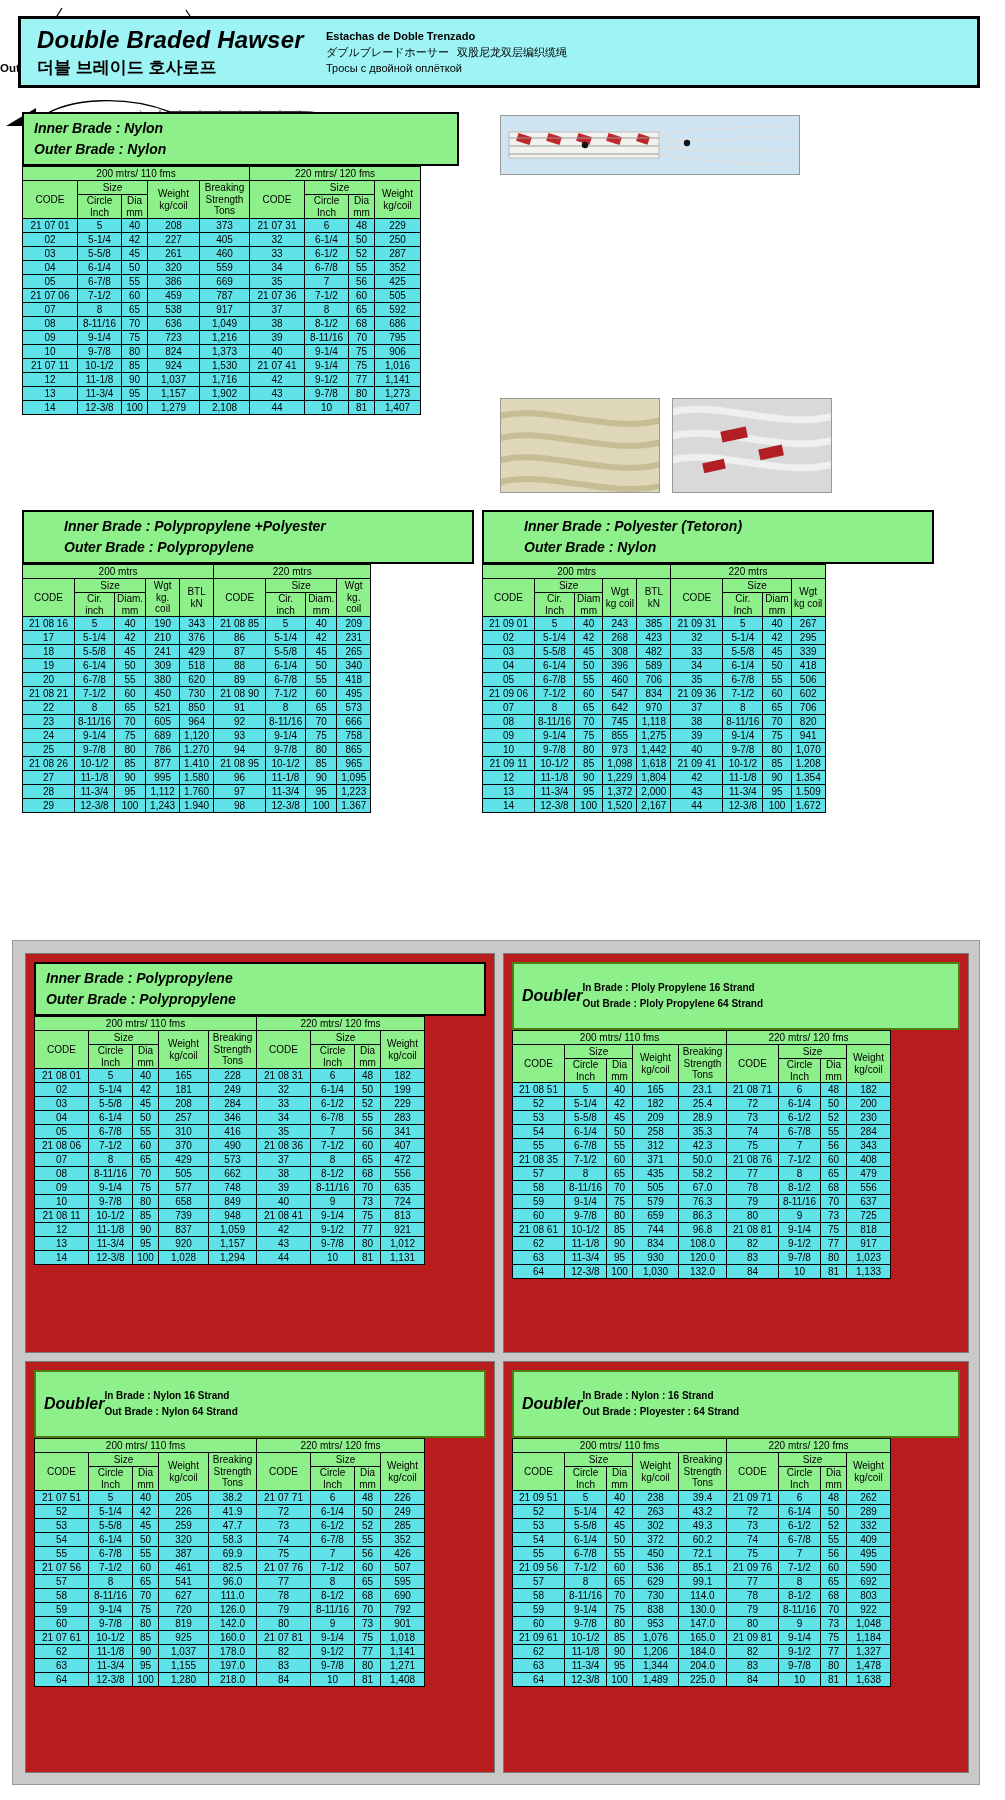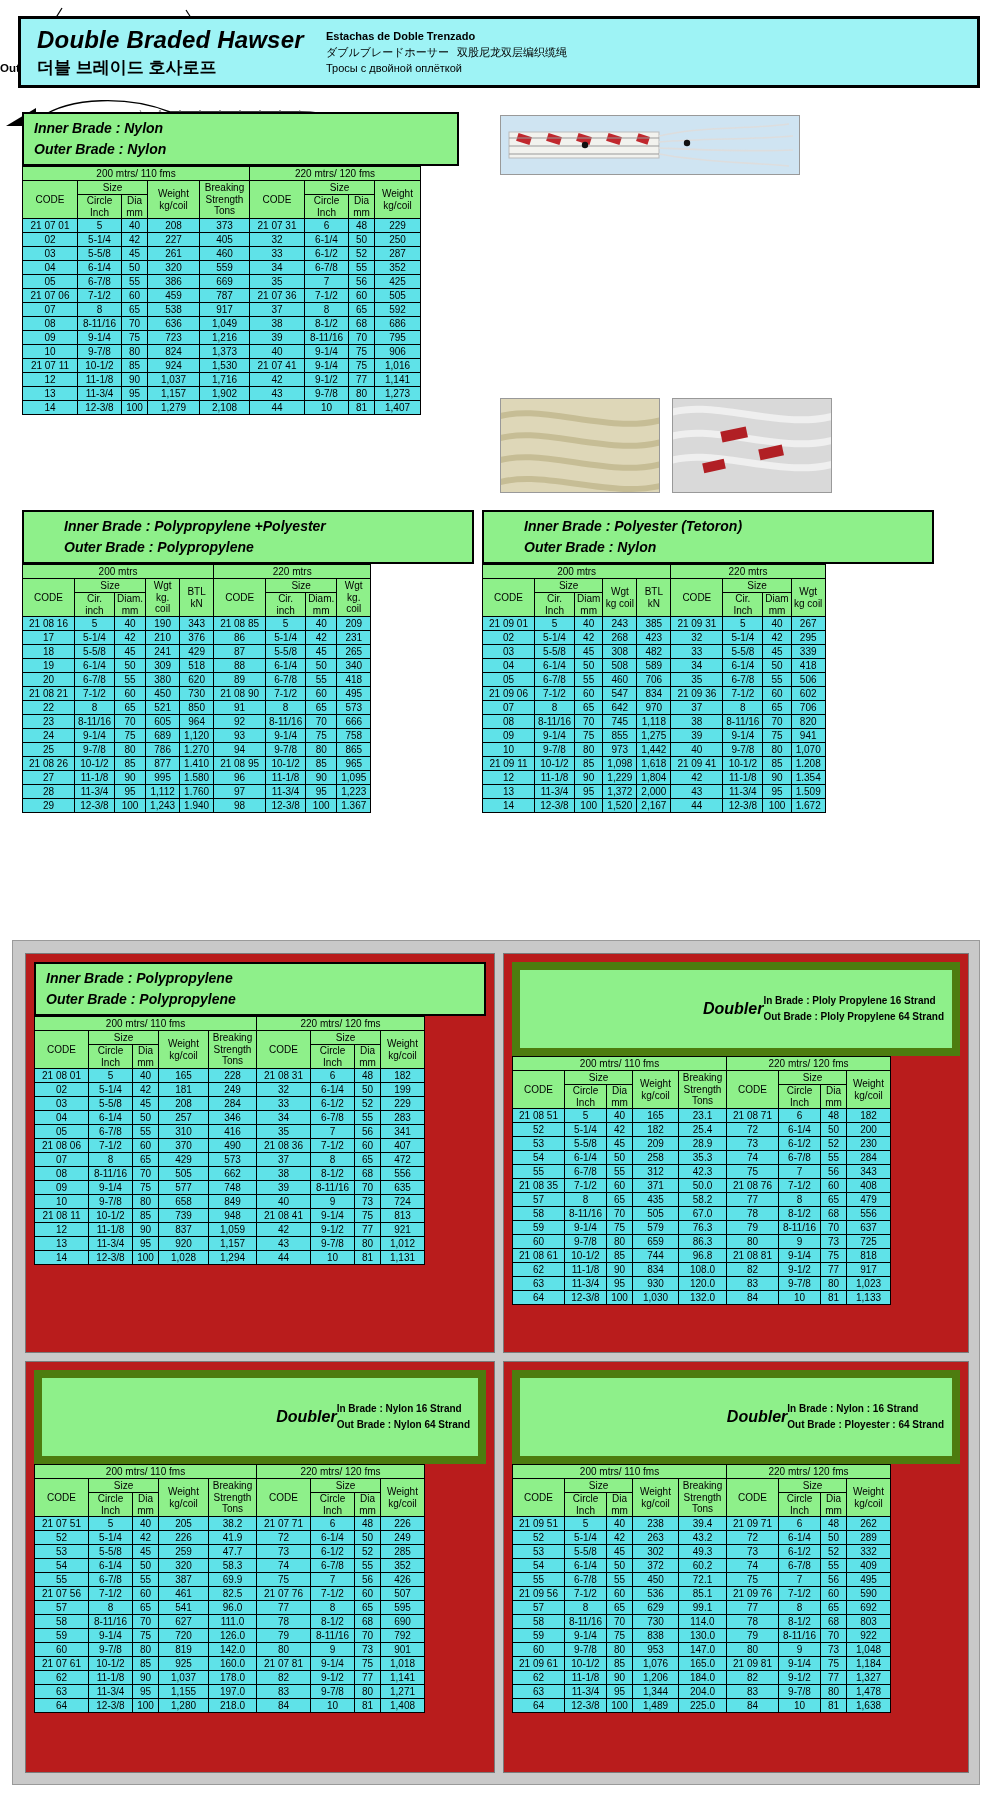--- a/index.html
+++ b/index.html
@@ -77,22 +77,22 @@
   .sub {
     position: absolute; background: #b91c1c; border: 1px solid #7a7a7a;
   }
   .p1 { left: 12px;  top: 12px;  width: 470px; height: 400px; }
   .p2 { left: 490px; top: 12px;  width: 466px; height: 400px; }
   .p3 { left: 12px;  top: 420px; width: 470px; height: 412px; }
   .p4 { left: 490px; top: 420px; width: 466px; height: 412px; }
   .sub .inner { padding: 8px; }
 
   .dbl-title {
-    background: #8ef08a; border: 8px solid #4d7c0f; display: flex;
-    align-items: center; justify-content: flex-end; padding: 23px 8px;
+    background: #8ef08a; border: 2px solid #4d7c0f; display: flex;
+    align-items: center; justify-content: flex-start; padding: 16px 8px;
   }
   .dbl-title .big { font-style: italic; font-weight: bold; font-size: 16px; }
   .dbl-title .right { font-size: 10px; font-weight: bold; text-align: left; line-height: 1.6; }
   .dbl-title .right span { display: block; }
 </style>
 </head>
 <body>
 
 <div class="page">
 
@@ -670,21 +670,21 @@
             <td class="cyan">482</td>
             <td class="cyan-b">33</td>
             <td class="cyan">5-5/8</td>
             <td class="cyan">45</td>
             <td class="cyan">339</td>
           </tr>
           <tr>
             <td class="cyan-b">04</td>
             <td class="cyan">6-1/4</td>
             <td class="cyan">50</td>
-            <td class="cyan">508</td>
+            <td class="cyan">396</td>
             <td class="cyan">589</td>
             <td class="cyan-b">34</td>
             <td class="cyan">6-1/4</td>
             <td class="cyan">50</td>
             <td class="cyan">418</td>
           </tr>
           <tr>
             <td class="cyan-b">05</td>
             <td class="cyan">6-7/8</td>
             <td class="cyan">55</td>

